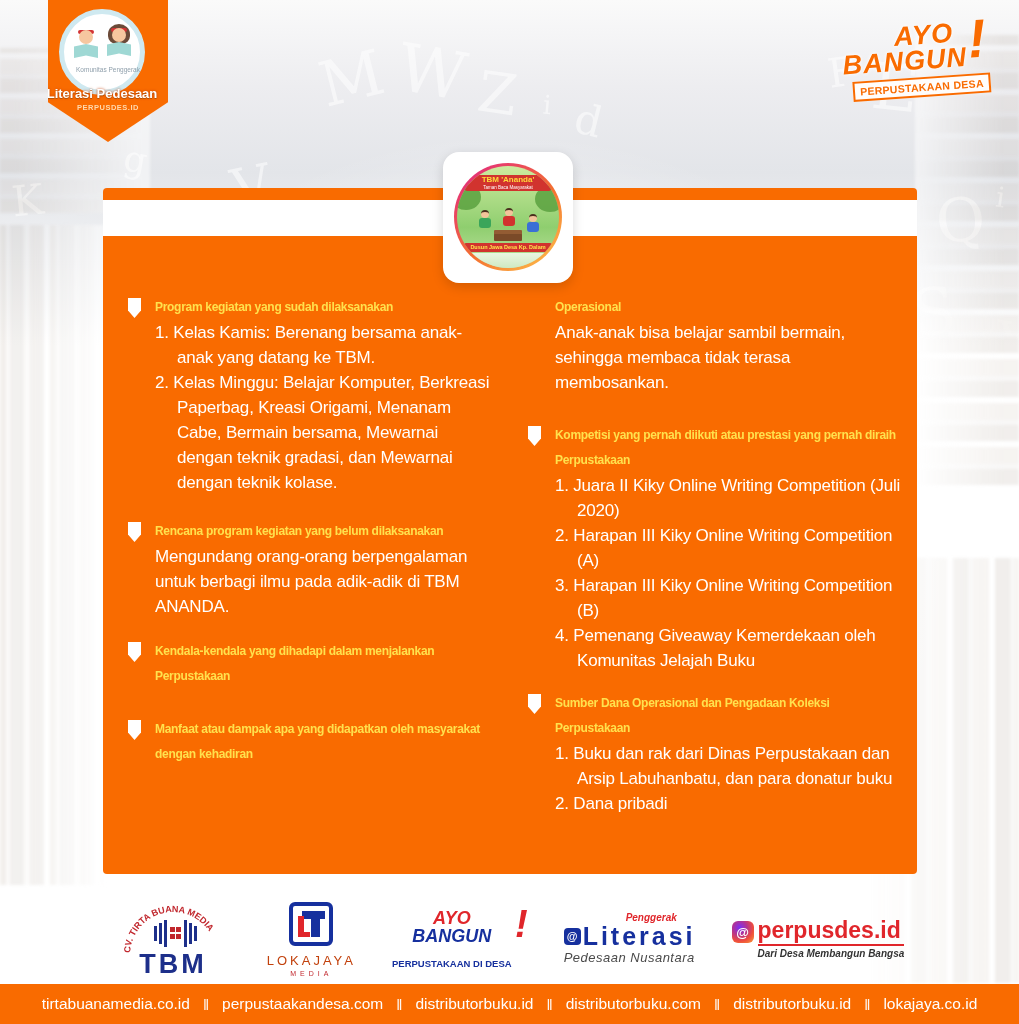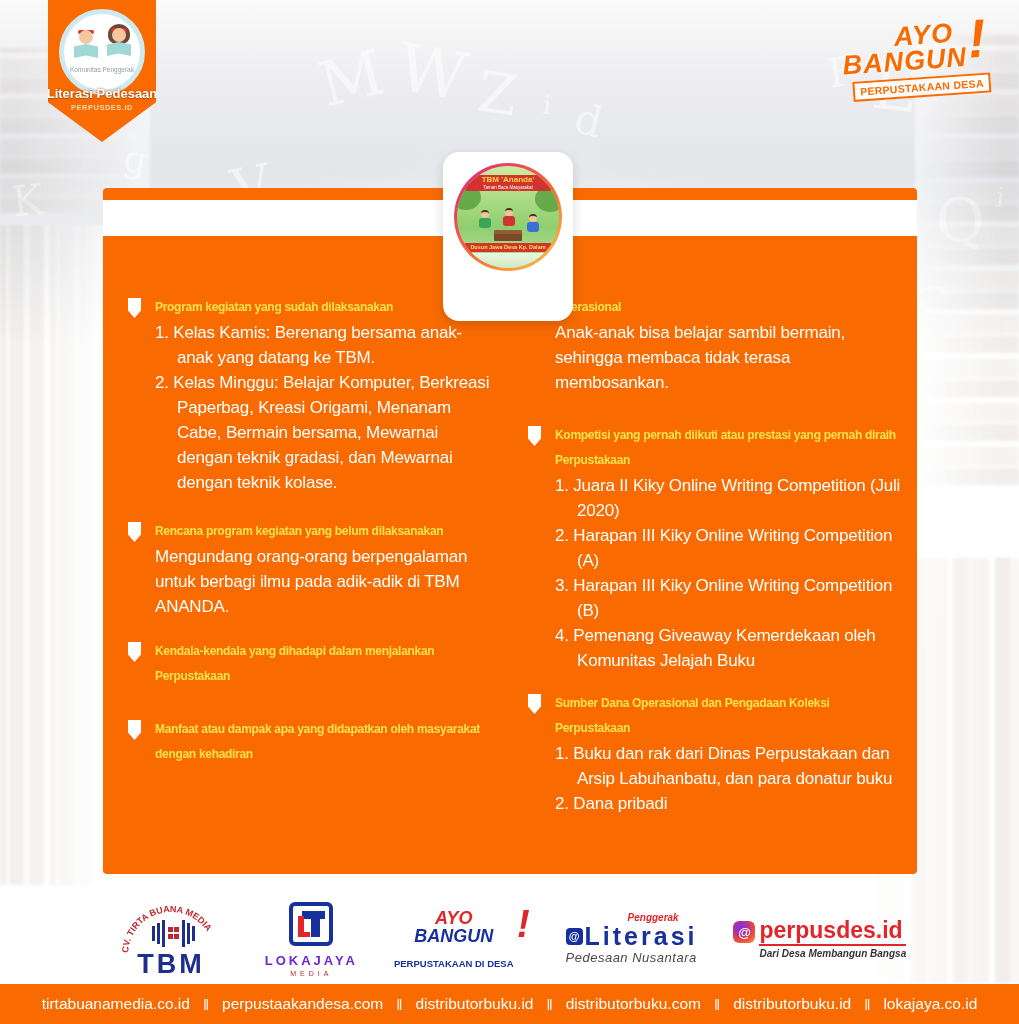--- a/index.html
+++ b/index.html
@@ -22,21 +22,21 @@
   .books-right{right:0;top:35px;width:104px;height:450px;
     background:repeating-linear-gradient(0deg,rgba(110,85,60,.20) 0 16px,rgba(80,60,45,.08) 16px 21px,rgba(140,110,80,.16) 21px 38px,rgba(255,255,255,0) 38px 44px);}
   .books-right::after{background:linear-gradient(270deg,rgba(255,255,255,0) 15%,#fff 100%);}
   .books-bottom-right{right:0;top:558px;width:150px;height:425px;
     background:repeating-linear-gradient(90deg,rgba(110,85,60,.20) 0 15px,rgba(80,60,45,.08) 15px 20px,rgba(150,120,90,.16) 20px 36px,rgba(255,255,255,0) 36px 42px);}
   .books-bottom-right::after{background:linear-gradient(270deg,rgba(255,255,255,0) 15%,#fff 100%);}
   .bg-fade{position:absolute;left:60px;top:140px;right:60px;bottom:80px;z-index:1;
     background:radial-gradient(ellipse at 50% 50%,rgba(255,255,255,.85) 30%,rgba(255,255,255,0) 72%);}
 
   
-  .badge{position:absolute;left:48px;top:0;width:108px;height:142px;background:var(--orange);
+  .badge{position:absolute;left:48px;top:0;width:120px;height:142px;background:var(--orange);
     clip-path:polygon(0 0,100% 0,100% 72%,50% 100%,0 72%);z-index:6;}
   .badge-circle{position:absolute;left:11px;top:9px;width:86px;height:86px;border-radius:50%;
     background:#fff;border:5px solid #cfe9f0;box-sizing:border-box;}
   .reader{position:absolute;width:30px;height:36px;}
   .reader .face{position:absolute;left:8px;top:2px;width:14px;height:14px;border-radius:50%;background:#f6c79f;}
   .reader .band{position:absolute;left:7px;top:2px;width:16px;height:4px;background:#d23334;border-radius:2px;}
   .reader .book{position:absolute;left:3px;top:16px;width:24px;height:14px;background:#9fd8d4;
     clip-path:polygon(0 18%,50% 0,100% 18%,100% 100%,50% 82%,0 100%);}
   .reader.girl .hair{position:absolute;left:4px;top:-2px;width:22px;height:20px;border-radius:50% 50% 40% 40%;background:#6b4a38;}
   .badge-t1{position:absolute;top:66px;left:0;width:100%;text-align:center;font-size:6.5px;color:#90a0ac;}
@@ -49,21 +49,21 @@
   .ayo-l1,.ayo-l2{font-style:italic;font-weight:bold;color:var(--orange);line-height:.92;letter-spacing:1px;
     text-shadow:0 0 2px #fff,0 0 4px #fff;}
   .ayo-l1{font-size:27px;padding-right:34px;}
   .ayo-l2{font-size:27px;padding-right:22px;}
   .ayo-bang{position:absolute;right:2px;top:-12px;font-size:54px;font-weight:bold;font-style:italic;color:var(--orange);
     text-shadow:0 0 2px #fff;}
   .ayo-l3{display:inline-block;border:2.5px solid var(--orange);background:#fffdfb;color:var(--orange);
     font-size:10.5px;font-weight:bold;padding:2px 5px;letter-spacing:.3px;margin-top:4px;}
 
   
-  .tbm-card{position:absolute;left:443px;top:152px;width:130px;height:169px;background:#fff;border-radius:16px;
+  .tbm-card{position:absolute;left:443px;top:152px;width:130px;height:131px;background:#fff;border-radius:16px;
     box-shadow:0 4px 12px rgba(0,0,0,.15);z-index:7;}
   .card-ring{position:absolute;left:11px;top:11px;width:108px;height:108px;border-radius:50%;padding:3px;box-sizing:border-box;
     background:linear-gradient(140deg,#e0218a,#f46f30 55%,#ffc94d);}
   .card-photo{width:100%;height:100%;border-radius:50%;overflow:hidden;position:relative;
     background:linear-gradient(180deg,#cdeb9f 0%,#8fce6f 60%,#bfe3a0 100%);}
   .card-photo .tree{position:absolute;width:30px;height:26px;border-radius:50%;background:#5ba13f;opacity:.85;}
   .card-band-top{position:absolute;top:9px;left:8px;right:8px;background:#d1332e;border-radius:2px;text-align:center;padding:1px 0;}
   .card-title{font-size:8px;font-weight:bold;color:#ffd93b;line-height:1.1;}
   .card-sub{font-size:4.5px;color:#fff;line-height:1.2;}
   .kid{position:absolute;width:12px;height:20px;}
@@ -89,21 +89,21 @@
   .bullet{position:absolute;left:-27px;top:3px;width:13px;height:20px;background:#fff;
     clip-path:polygon(0 0,100% 0,100% 62%,50% 100%,0 62%);}
   .heading{font-size:12px;font-weight:bold;color:var(--yellow);line-height:25px;letter-spacing:-.3px;}
   .body-text{font-size:17px;color:#fff;line-height:25px;letter-spacing:-.2px;}
   .list-item{font-size:17px;color:#fff;line-height:25px;letter-spacing:-.2px;padding-left:22px;text-indent:-22px;}
 
   
   .partners{position:absolute;left:0;top:893px;width:100%;height:92px;display:flex;justify-content:center;
     align-items:center;gap:36px;z-index:4;}
   .lok{text-align:center;}
-  .lok-name{color:#6d28d9;font-weight:bold;letter-spacing:3px;font-size:13px;margin-top:3px;}
+  .lok-name{color:#c2410c;font-weight:normal;letter-spacing:3px;font-size:13px;margin-top:3px;}
   .lok-sub{color:#c1272d;font-size:7px;letter-spacing:4px;margin-top:2px;}
   .ab{position:relative;text-align:center;padding-right:16px;}
   .ab-l1{color:#e0262b;font-style:italic;font-weight:bold;font-size:18px;line-height:1;}
   .ab-l2{color:#16309e;font-style:italic;font-weight:bold;font-size:18px;line-height:1;}
   .ab-bang{position:absolute;right:0;top:-6px;color:#e0262b;font-size:38px;font-weight:bold;font-style:italic;}
   .ab-l3{color:#16309e;font-weight:bold;font-size:9.5px;margin-top:13px;text-align:right;}
   .lit{text-align:left;}
   .lit-top{color:#e0262b;font-style:italic;font-weight:bold;font-size:10px;margin-left:62px;line-height:1;}
   .lit-row{display:flex;align-items:center;gap:2px;}
   .lit-icon{width:17px;height:17px;border-radius:4px;background:#16309e;display:flex;align-items:center;justify-content:center;

